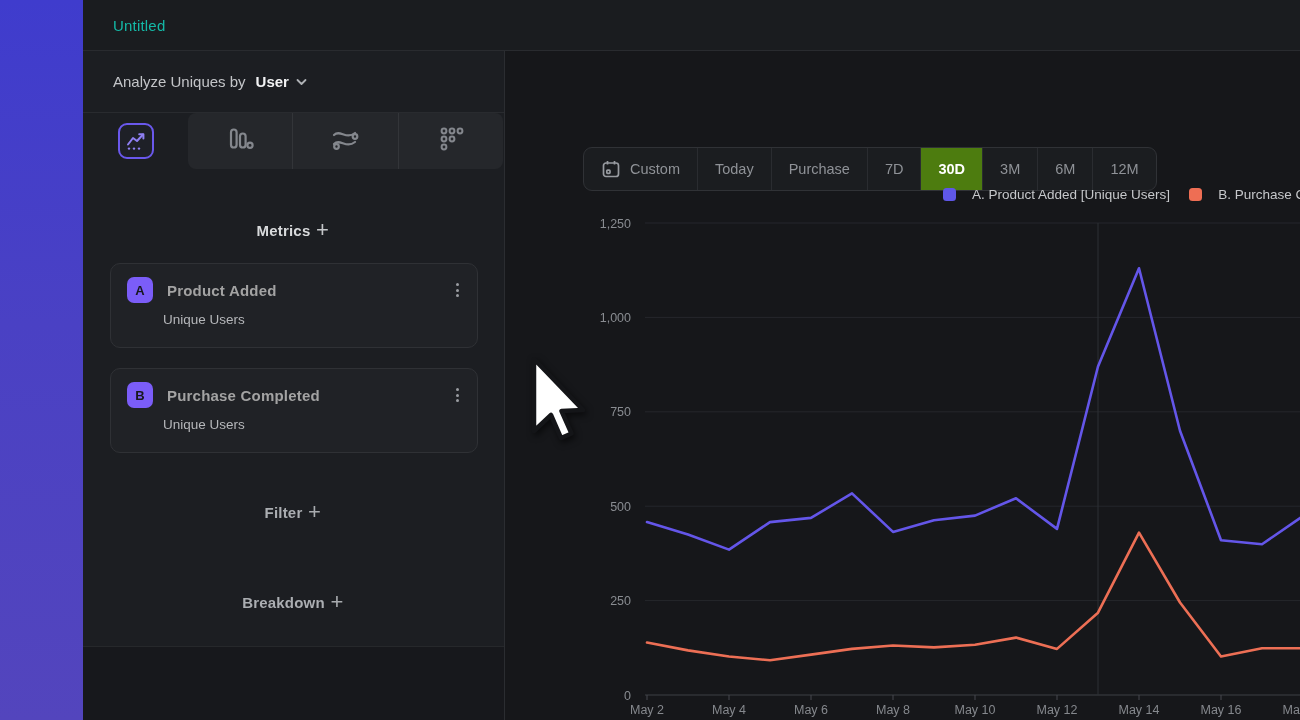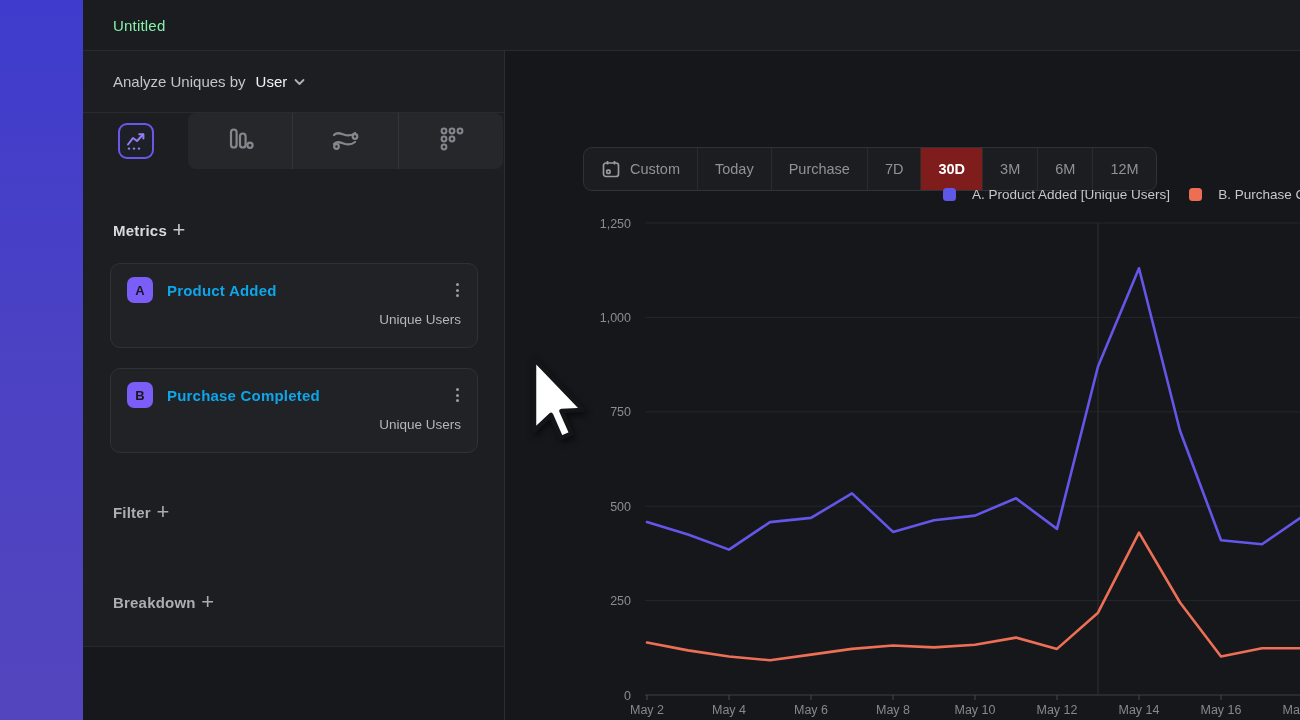--- a/index.html
+++ b/index.html
@@ -11,71 +11,71 @@
   }
   
   .gradient-strip { position:absolute; left:0; top:0; width:83px; height:720px;
     background:linear-gradient(180deg,#3f3ccd 0%,#4a41c4 45%,#5345bd 100%); }
 
   
   .app { position:absolute; left:83px; top:0; width:1217px; height:720px; }
 
   .header { position:absolute; left:0; top:0; width:100%; height:51px;
     background:#1a1c1f; border-bottom:1px solid #292b2f; display:flex; align-items:center; }
-  .header .title { margin-left:30px; font-size:15px; color:#86efac; letter-spacing:.2px; }
+  .header .title { margin-left:30px; font-size:15px; color:#14b8a6; letter-spacing:.2px; }
 
   
   .sidebar { position:absolute; left:0; top:51px; width:422px; height:669px;
     background:#1c1e22; border-right:1px solid #2b2d31; }
   .analyze-row { position:absolute; left:0; top:0; width:100%; height:62px;
     border-bottom:1px solid #292b2f; display:flex; align-items:center; padding-left:30px; }
   .analyze-row .lbl { font-size:15px; color:#c3c5c8; }
-  .analyze-row .val { font-size:15px; color:#f2f3f4; font-weight:normal; margin-left:10px; }
+  .analyze-row .val { font-size:15px; color:#f2f3f4; font-weight:bold; margin-left:10px; }
   .analyze-row .chev { margin-left:7px; display:inline-flex; }
 
   .tabs-row { position:absolute; left:0; top:62px; width:100%; height:56px; display:flex; }
   .tab-active { width:105px; height:56px; display:flex; align-items:center; justify-content:center; }
   .tab-active .iconbox { width:36px; height:36px; border:2px solid #6a58ec; border-radius:9px;
     display:flex; align-items:center; justify-content:center; background:#1e2027; }
   .tabs-inactive { flex:1; height:56px; background:#25272b; border-radius:8px; display:flex; margin-right:1px; }
   .tab { flex:1; display:flex; align-items:center; justify-content:center; }
   .tab + .tab { border-left:1px solid #333539; }
 
   .section-row { position:absolute; left:30px; right:26px; display:flex;
-    align-items:center; justify-content:flex-start; height:30px; }
+    align-items:center; justify-content:center; height:30px; }
   .section-title { font-size:15px; font-weight:bold; color:#d8dadc; letter-spacing:.2px; }
   .section-title.dim { color:#abaeb2; font-weight:bold; }
   .plus-btn { font-size:22px; font-weight:400; color:#c4c6c9; line-height:1; cursor:default;
     width:24px; text-align:center; }
   .plus-btn.dim { color:#a8abaf; }
 
   .metric-card { position:absolute; left:27px; width:368px; height:85px;
     background:#202226; border:1px solid #2f3135; border-radius:10px; padding:13px 16px; }
   .metric-row { display:flex; align-items:center; }
   .metric-badge { width:26px; height:26px; border-radius:7px; background:#7b5df8; color:#17181d;
     font-size:13px; font-weight:bold; display:flex; align-items:center; justify-content:center; }
-  .metric-name { margin-left:14px; font-size:15px; font-weight:bold; color:#0ea5e9; letter-spacing:.2px; }
-  .metric-sub { margin-left:36px; margin-top:9px; font-size:13.5px; color:#b5b7ba;text-align:right; }
+  .metric-name { margin-left:14px; font-size:15px; font-weight:bold; color:#a3a3a3; letter-spacing:.2px; }
+  .metric-sub { margin-left:36px; margin-top:9px; font-size:13.5px; color:#b5b7ba; }
   .kebab { margin-left:auto; display:flex; flex-direction:column; gap:2.6px; padding:2px; }
   .kebab i { width:3px; height:3px; border-radius:50%; background:#9a9da1; }
 
   .sidebar-footer { position:absolute; left:0; top:595px; width:100%; height:74px;
     background:#17181c; border-top:1px solid #26282b; }
 
   
   .main { position:absolute; left:422px; top:51px; width:795px; height:669px;
     background:#16171a; overflow:hidden; }
 
   .timebar { position:absolute; left:78px; top:64px; display:flex; align-items:center; }
   .range-control { display:flex; height:44px; border:1px solid #303236; border-radius:9px;
     background:#1b1d20; overflow:hidden;margin-top:32px; }
   .seg { display:flex; align-items:center; padding:0 17px; font-size:14.5px; color:#8f9297;
     white-space:nowrap; }
   .seg + .seg { border-left:1px solid #2a2c30; }
-  .seg.selected { background:#7f1d1d; color:#ffffff; font-weight:bold; }
+  .seg.selected { background:#4d7c0f; color:#ffffff; font-weight:bold; }
   .seg .cal { margin-right:9px; display:inline-flex; }
   .compare-btn { margin-left:14px; height:44px; display:flex; align-items:center; padding:0 21px;
     border:1px solid #3e4146; border-radius:9px; background:#1b1d20;
     font-size:15px; font-weight:bold; color:#f1f2f3; white-space:nowrap; }
 
   .legend { position:absolute; left:438px; top:136px; display:flex; gap:19px; white-space:nowrap; }
   .legend-item { display:flex; align-items:center; gap:16px; font-size:13.5px; color:#c6c8cb; }
   .legend-swatch { width:13px; height:13px; border-radius:3.5px; flex:none; }
 
   svg.chart { position:absolute; left:0; top:0; }

